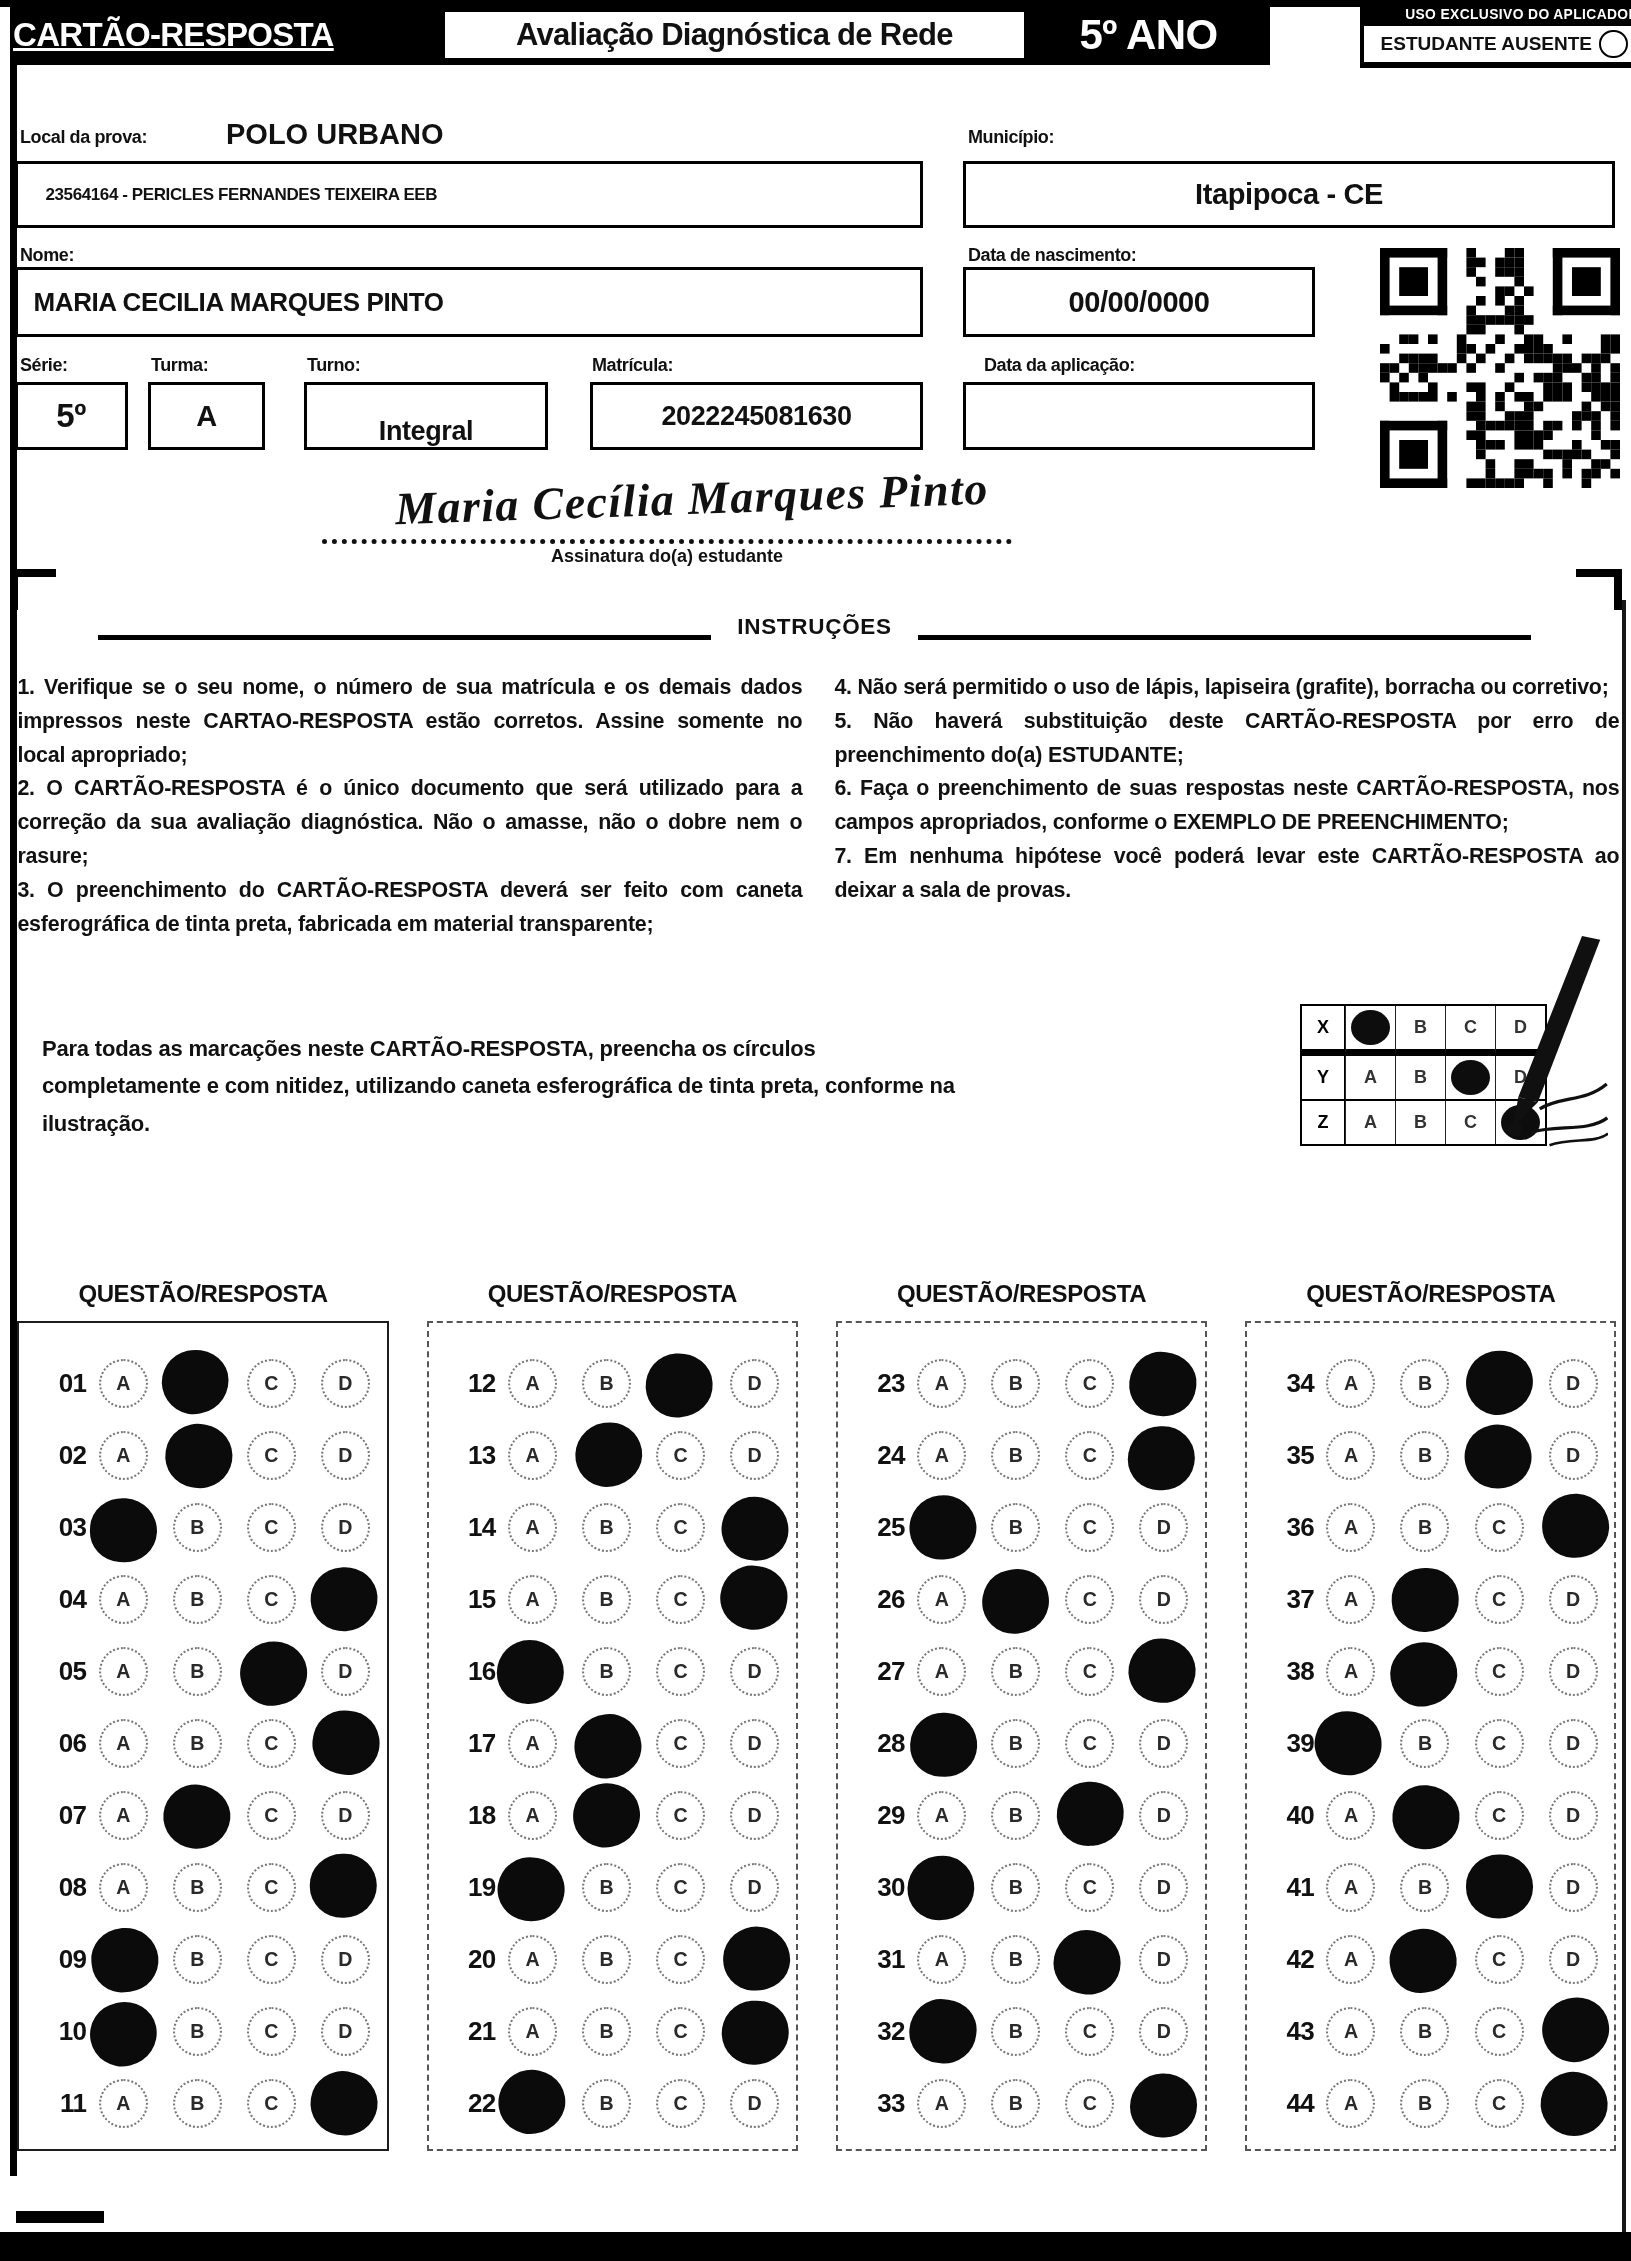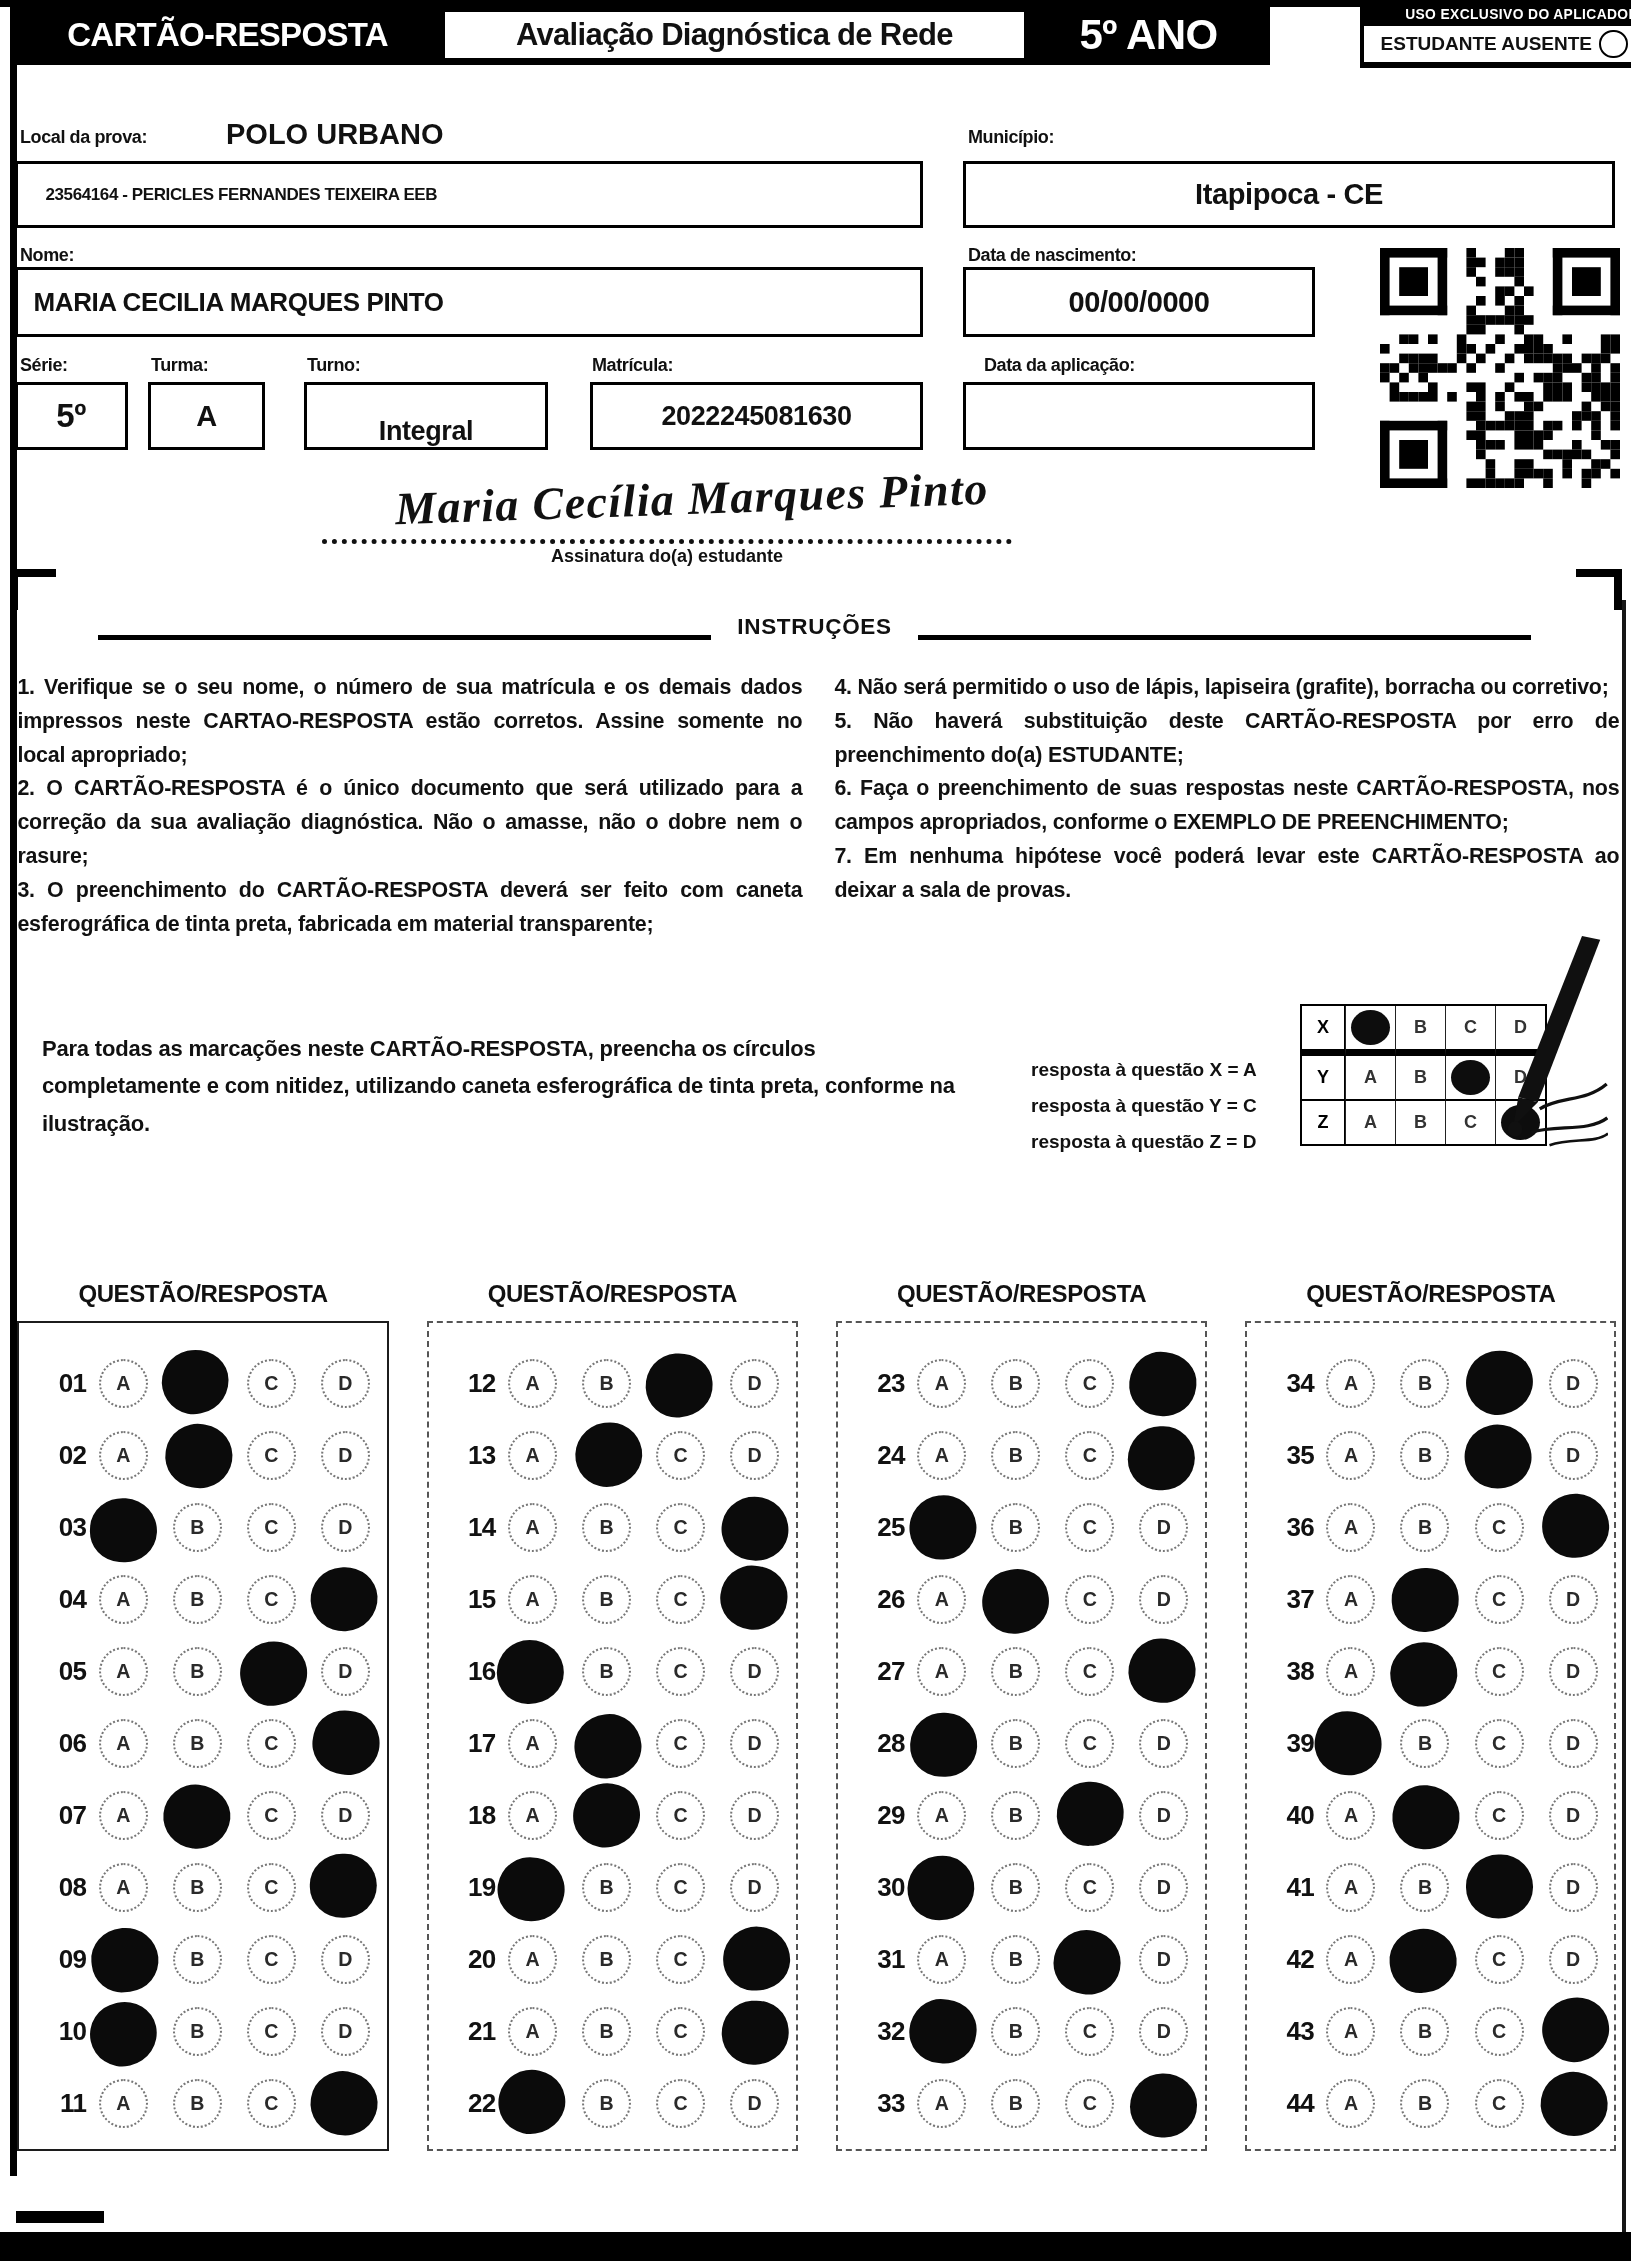--- a/index.html
+++ b/index.html
@@ -11,21 +11,21 @@
   .right-rule{position:absolute;right:5.8px;top:600px;width:0;height:1635px;border-right:4.3px solid #161616;}
   .bottom-bar{position:absolute;left:0;top:2232px;width:100%;height:29px;background:#000;}
   .corner-bl{position:absolute;left:16px;top:2211px;width:88px;height:11.6px;background:#000;}
   .bracket{position:absolute;top:569px;width:38px;height:33px;}
   .bracket.bl{left:10px;border-top:8px solid #000;border-left:8px solid #000;}
   .bracket.br{right:10px;border-top:8px solid #000;border-right:8px solid #000;}
 
   
   .hdr-band{position:absolute;left:13px;top:5.8px;width:1257px;height:59px;background:#000;
             display:flex;align-items:center;}
-  .hdr-card{width:429px;text-align:center;color:#fff;font-size:33px;font-weight:bold;letter-spacing:-0.7px;}
+  .hdr-card{width:429px;color:#fff;font-size:33px;font-weight:bold;letter-spacing:-0.7px;text-decoration:underline;}
   .hdr-exam{width:579px;height:46px;margin:0 2.9px;background:#fff;display:flex;align-items:center;
             justify-content:center;font-size:31px;font-weight:bold;letter-spacing:-0.7px;}
   .hdr-grade{flex:1;text-align:center;color:#fff;font-size:42px;font-weight:bold;letter-spacing:-0.7px;}
   .hdr-right{position:absolute;left:1360px;top:2.9px;width:324px;height:65px;background:#000;}
   .hdr-right-top{height:23px;display:flex;align-items:center;justify-content:center;color:#fff;
                  font-size:13.8px;font-weight:bold;letter-spacing:0.4px;}
   .absent-box{margin:0 4.3px;height:36px;background:#fff;display:flex;align-items:center;
               justify-content:center;gap:7.2px;font-size:19px;font-weight:bold;}
   .absent-circle{width:24.6px;height:24.6px;border:2.2px solid #000;border-radius:50%;}
   .absent-sim{font-size:16px;font-weight:bold;}
@@ -381,25 +381,20 @@
       </div>
     <div>
         <p class="instr-item">4. Não será permitido o uso de lápis, lapiseira (grafite), borracha ou corretivo;</p>
         <p class="instr-item">5. Não haverá substituição deste CARTÃO-RESPOSTA por erro de preenchimento do(a) ESTUDANTE;</p>
         <p class="instr-item">6. Faça o preenchimento de suas respostas neste CARTÃO-RESPOSTA, nos campos apropriados, conforme o EXEMPLO DE PREENCHIMENTO;</p>
         <p class="instr-item">7. Em nenhuma hipótese você poderá levar este CARTÃO-RESPOSTA ao deixar a sala de provas.</p>
       </div>
   </div>
 
   <div class="ex-par">Para todas as marcações neste CARTÃO-RESPOSTA, preencha os círculos completamente e com nitidez, utilizando caneta esferográfica de tinta preta, conforme na ilustração.</div>
-  <div class="ex-legend">
-      <div>resposta à questão X = A</div>
-      <div>resposta à questão Y = C</div>
-      <div>resposta à questão Z = D</div>
-    </div>
   <div class="eg">
       <div class="eg-row r0">
         <div class="eg-cell eg-label">X</div>
         <div class="eg-cell">
           <span class="eg-mark"></span>
         </div>
         <div class="eg-cell">B</div>
         <div class="eg-cell">C</div>
         <div class="eg-cell">D</div>
       </div>

